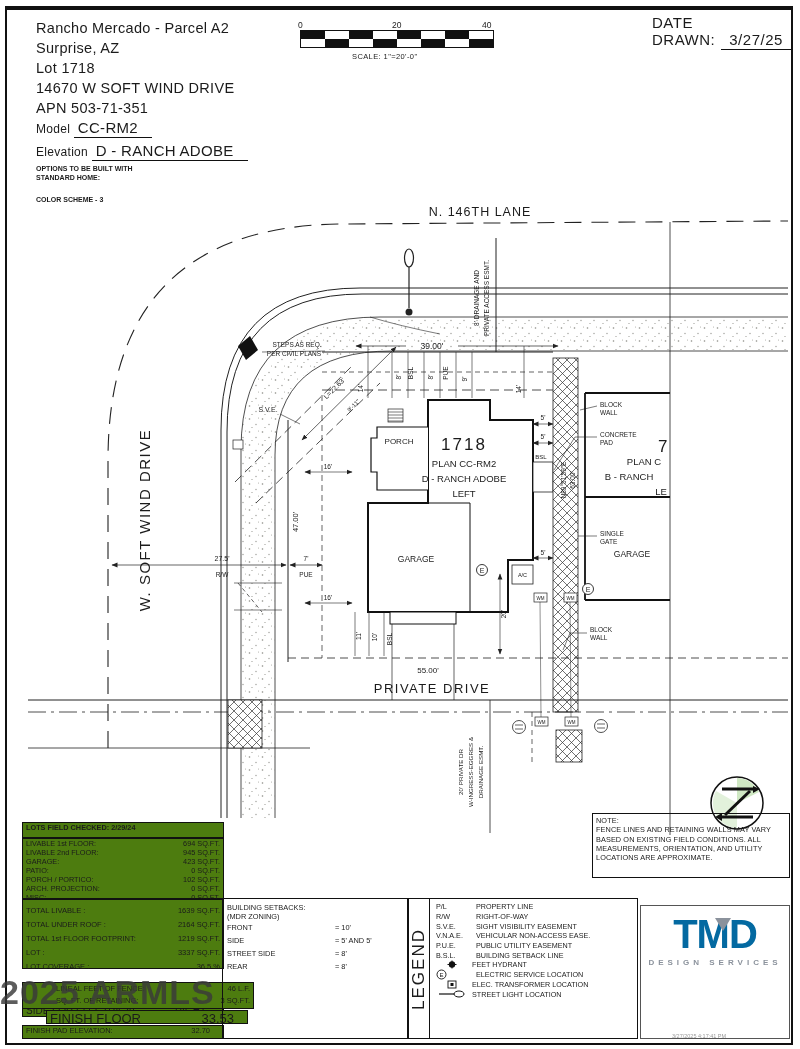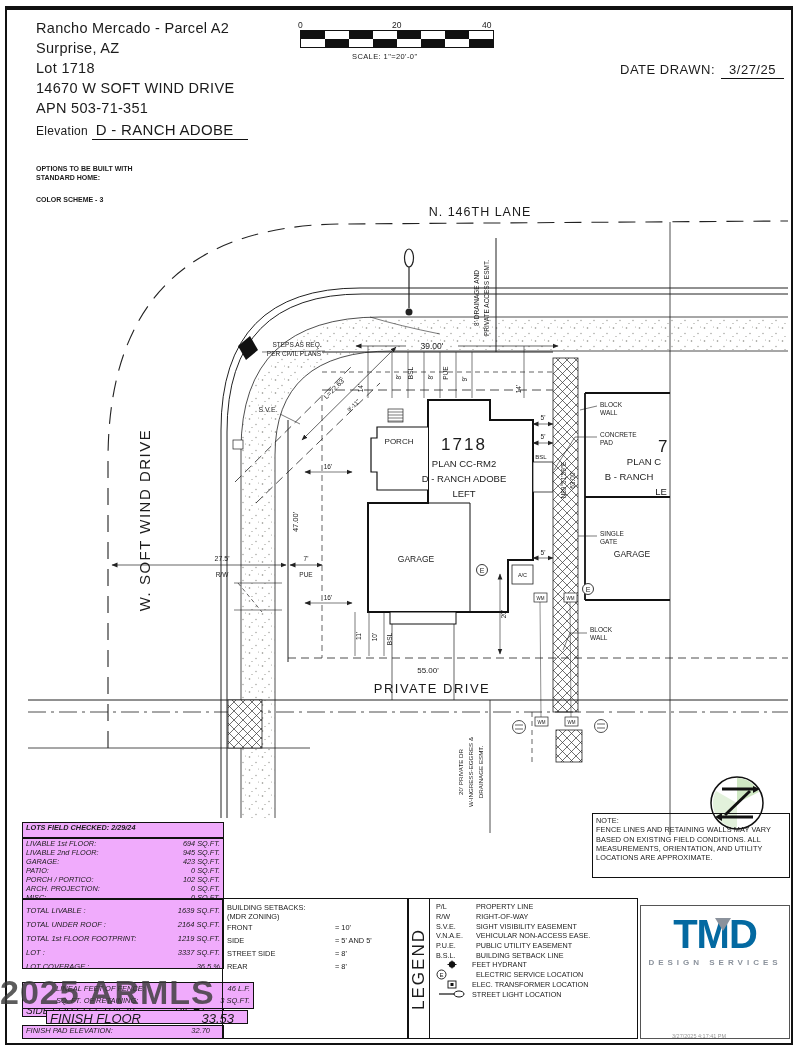--- a/index.html
+++ b/index.html
@@ -7,31 +7,31 @@
         font-family:"Liberation Sans",sans-serif;color:#1b1b1b;}
   .pageborder{position:absolute;left:5px;top:6px;width:784px;height:1033px;
         border-top:4px solid #111;border-left:2px solid #111;border-right:2px solid #111;border-bottom:2px solid #111;}
   .abs{position:absolute;}
   
   .hdr-lines{left:36px;top:18px;font-size:14.5px;line-height:20px;letter-spacing:.3px;}
   .hdr-model{font-size:12px;}
   .hdr-model .uline{font-size:15px;border-bottom:1.5px solid #111;padding:0 14px 1px 4px;}
   .hdr-small{left:36px;top:164px;font-size:7px;font-weight:bold;line-height:9px;}
   .hdr-cs{left:36px;top:196px;font-size:7px;font-weight:bold;}
-  .datedrawn{left:620px;top:14px;font-size:13px;letter-spacing:.5px;margin-top:48px;}
+  .datedrawn{left:652px;top:14px;font-size:15px;letter-spacing:.5px;}
   .datedrawn .dval{border-bottom:1px solid #111;padding:0 8px 1px 8px;margin-left:6px;}
   
   .sb-num{font-size:8.5px;}
   .scalebar{left:300px;top:30px;width:192px;height:16px;border:1px solid #111;font-size:0;}
   .scalebar .r{height:8px;}
   .scalebar i{display:inline-block;width:24px;height:8px;}
   .scalebar i.b{background:#111;}
   .scalelabel{left:352px;top:52px;font-size:7.5px;letter-spacing:.4px;}
   
-  .tbl{border:1.5px solid #111;background:#f0abfc;font-size:7.3px;font-style:italic;}
+  .tbl{border:1.5px solid #111;background:#4d7c0f;font-size:7.3px;}
   .trow{display:flex;justify-content:space-between;padding:0 3px;}
   .wm-mark{left:0px;top:973px;font-size:34px;font-weight:700;color:#3a3a3a;opacity:.82;letter-spacing:1px;z-index:40;}
   
   .setbacks{left:222px;top:898px;width:186px;height:141px;border:1.5px solid #111;font-size:7.4px;padding:4px 0 0 4px;box-sizing:border-box;}
   .setbacks .srow{display:flex;line-height:13px;}
   .setbacks .slab{width:108px;}
   
   .legend{left:408px;top:898px;width:230px;height:141px;border:1.5px solid #111;box-sizing:border-box;display:flex;}
   .legtitle{width:20px;border-right:1px solid #111;position:relative;}
   .legtitle span{position:absolute;left:50%;top:50%;transform:translate(-50%,-50%) rotate(-90deg);font-size:17px;letter-spacing:2px;white-space:nowrap;}
@@ -56,20 +56,24 @@
 
 <div class="page">
   <div class="pageborder"></div>
 
   <div class="abs hdr-lines">
     <div>Rancho Mercado - Parcel A2</div>
     <div>Surprise, AZ</div>
     <div>Lot  1718</div>
     <div>14670 W SOFT WIND DRIVE</div>
     <div>APN  503-71-351</div>
+    <div class="hdr-model">
+      <span>Model</span>
+      <span class="uline">CC-RM2</span>
+    </div>
     <div class="hdr-model" style="margin-top:2px;">
       <span>Elevation</span>
       <span class="uline">D - RANCH ADOBE</span>
     </div>
   </div>
   <div class="abs hdr-small">
     <div>OPTIONS TO BE BUILT WITH</div>
     <div>STANDARD HOME:</div>
   </div>
   <div class="abs hdr-cs">COLOR SCHEME - 3</div>

